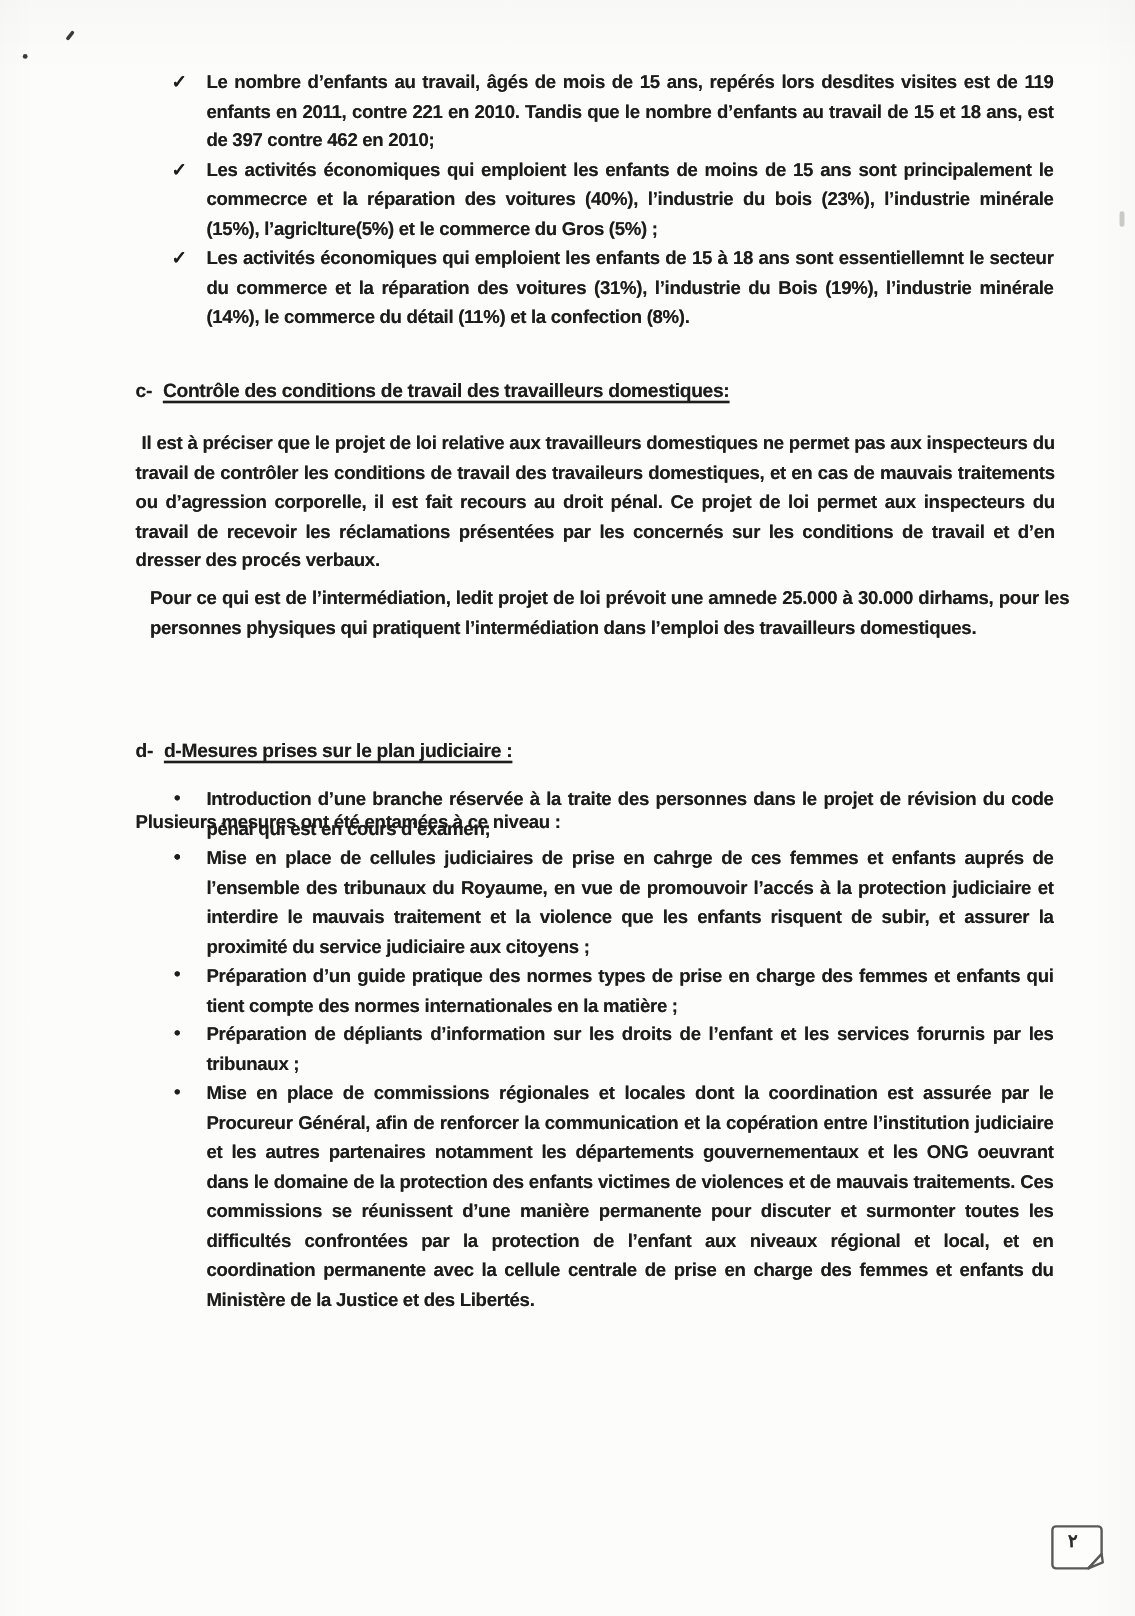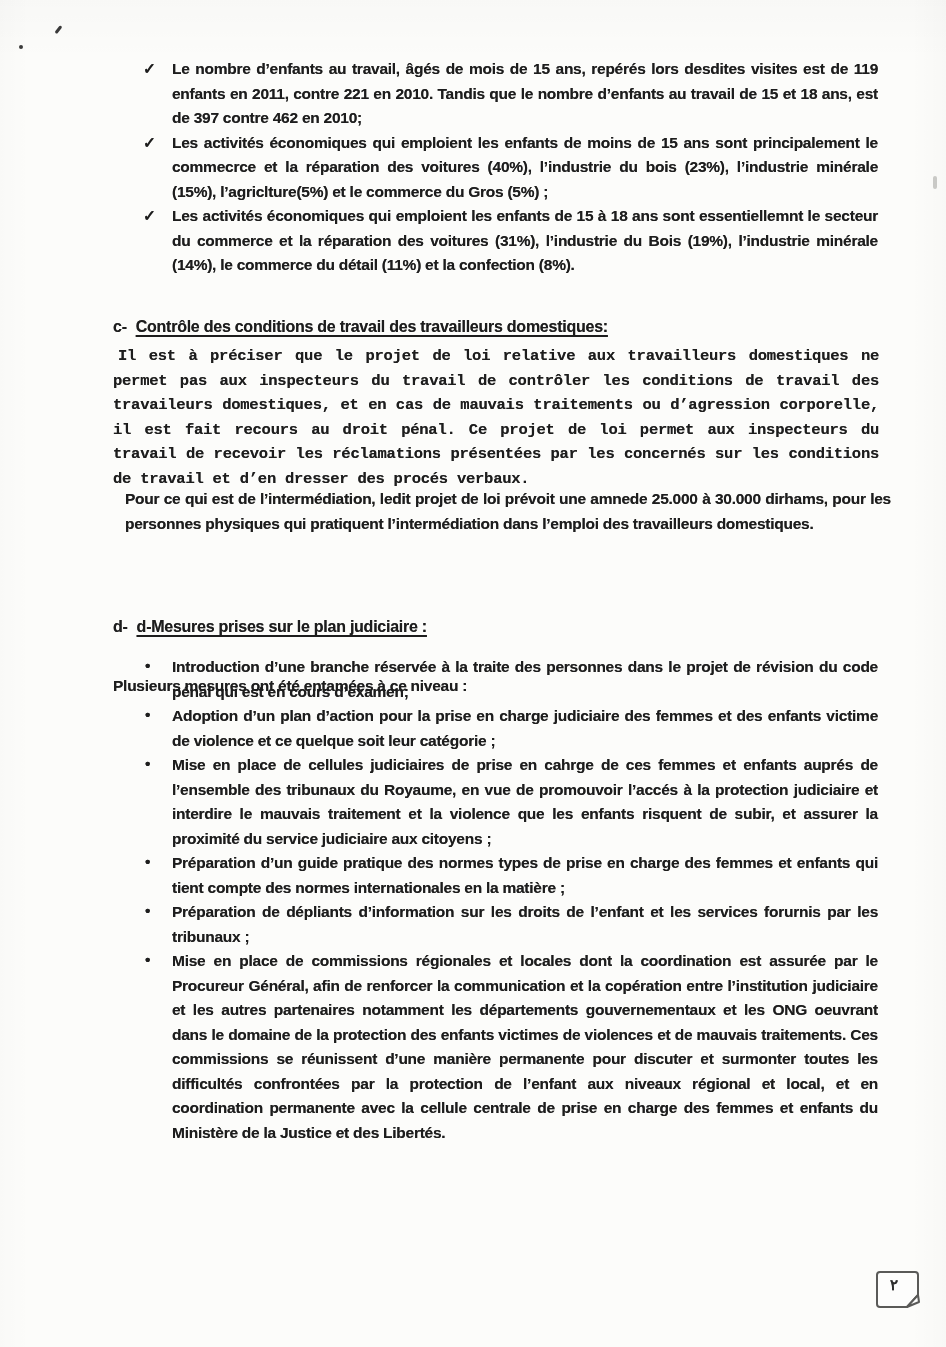--- a/index.html
+++ b/index.html
@@ -65,21 +65,21 @@
   }
   .heading-c { top: 303px; margin-top: 12px; }
   .heading-d { top: 594px; margin-top: 21px; }
 
   .para {
     position: absolute;
     left: 113px;
     width: 766px;
     text-align: justify;
   }
-  .para-1 { top: 344px; text-indent: 5px; font-family: Liberation Mono, monospace; }
+  .para-1 { top: 358px; text-indent: 5px; }
   .para-2 { top: 487px; margin-left: 12px; }
   .intro  { top: 626px; text-align: left; margin-top: 48px; }
 
   .dot-list {
     position: absolute;
     left: 143px;
     top: 655px;
     width: 735px;
   }
   .dot-list li {
@@ -166,21 +166,20 @@
 
   <p class="para intro">Plusieurs mesures ont été entamées à  ce niveau :</p>
 
   <ul class="dot-list">
     <li>
       <span class="marker">•</span>
       <span class="li-text">Introduction d’une branche réservée à la traite des personnes dans le projet de révision du code pénal qui est en cours d’examen;</span>
     </li>
     <li>
       <span class="marker">•</span>
-      <span class="li-text">Adoption d’un plan d’action pour la prise en charge judiciaire des femmes et des enfants victime de violence et ce quelque soit leur catégorie ;</span>
     </li>
     <li>
       <span class="marker">•</span>
       <span class="li-text">Mise en place de cellules judiciaires de prise en cahrge de ces femmes et enfants auprés de l’ensemble des tribunaux du Royaume, en vue de promouvoir l’accés à la protection judiciaire et interdire le mauvais traitement et la violence que les enfants risquent de subir, et assurer la proximité du service judiciaire aux citoyens ;</span>
     </li>
     <li>
       <span class="marker">•</span>
       <span class="li-text">Préparation d’un guide pratique des normes types de prise en charge des femmes et enfants qui tient compte des normes internationales en la matière ;</span>
     </li>
     <li>

